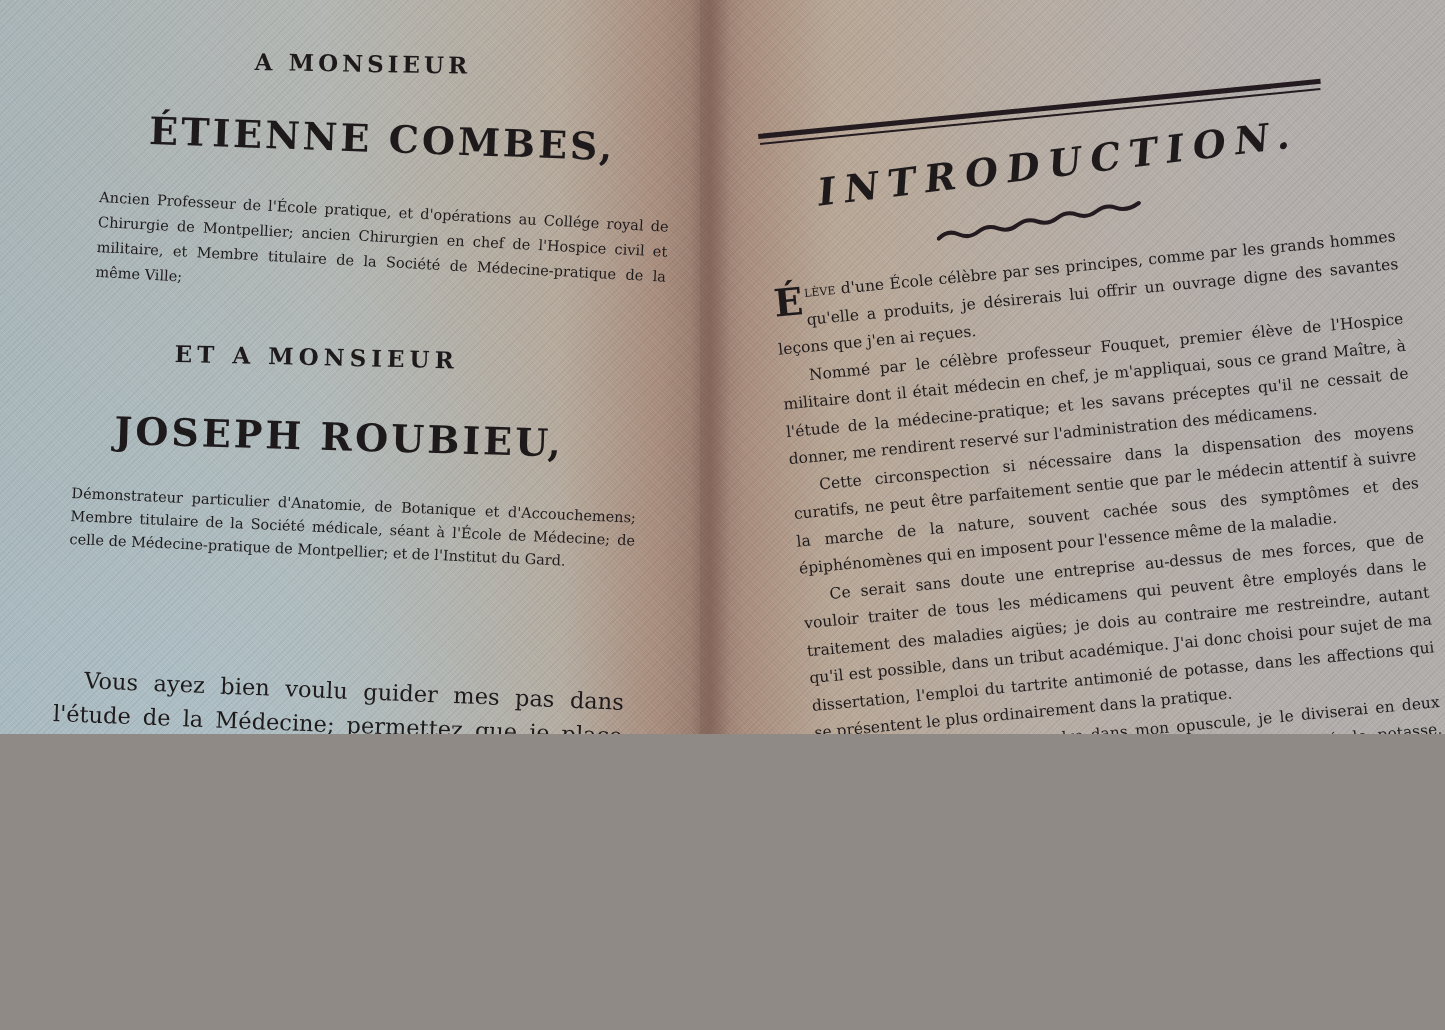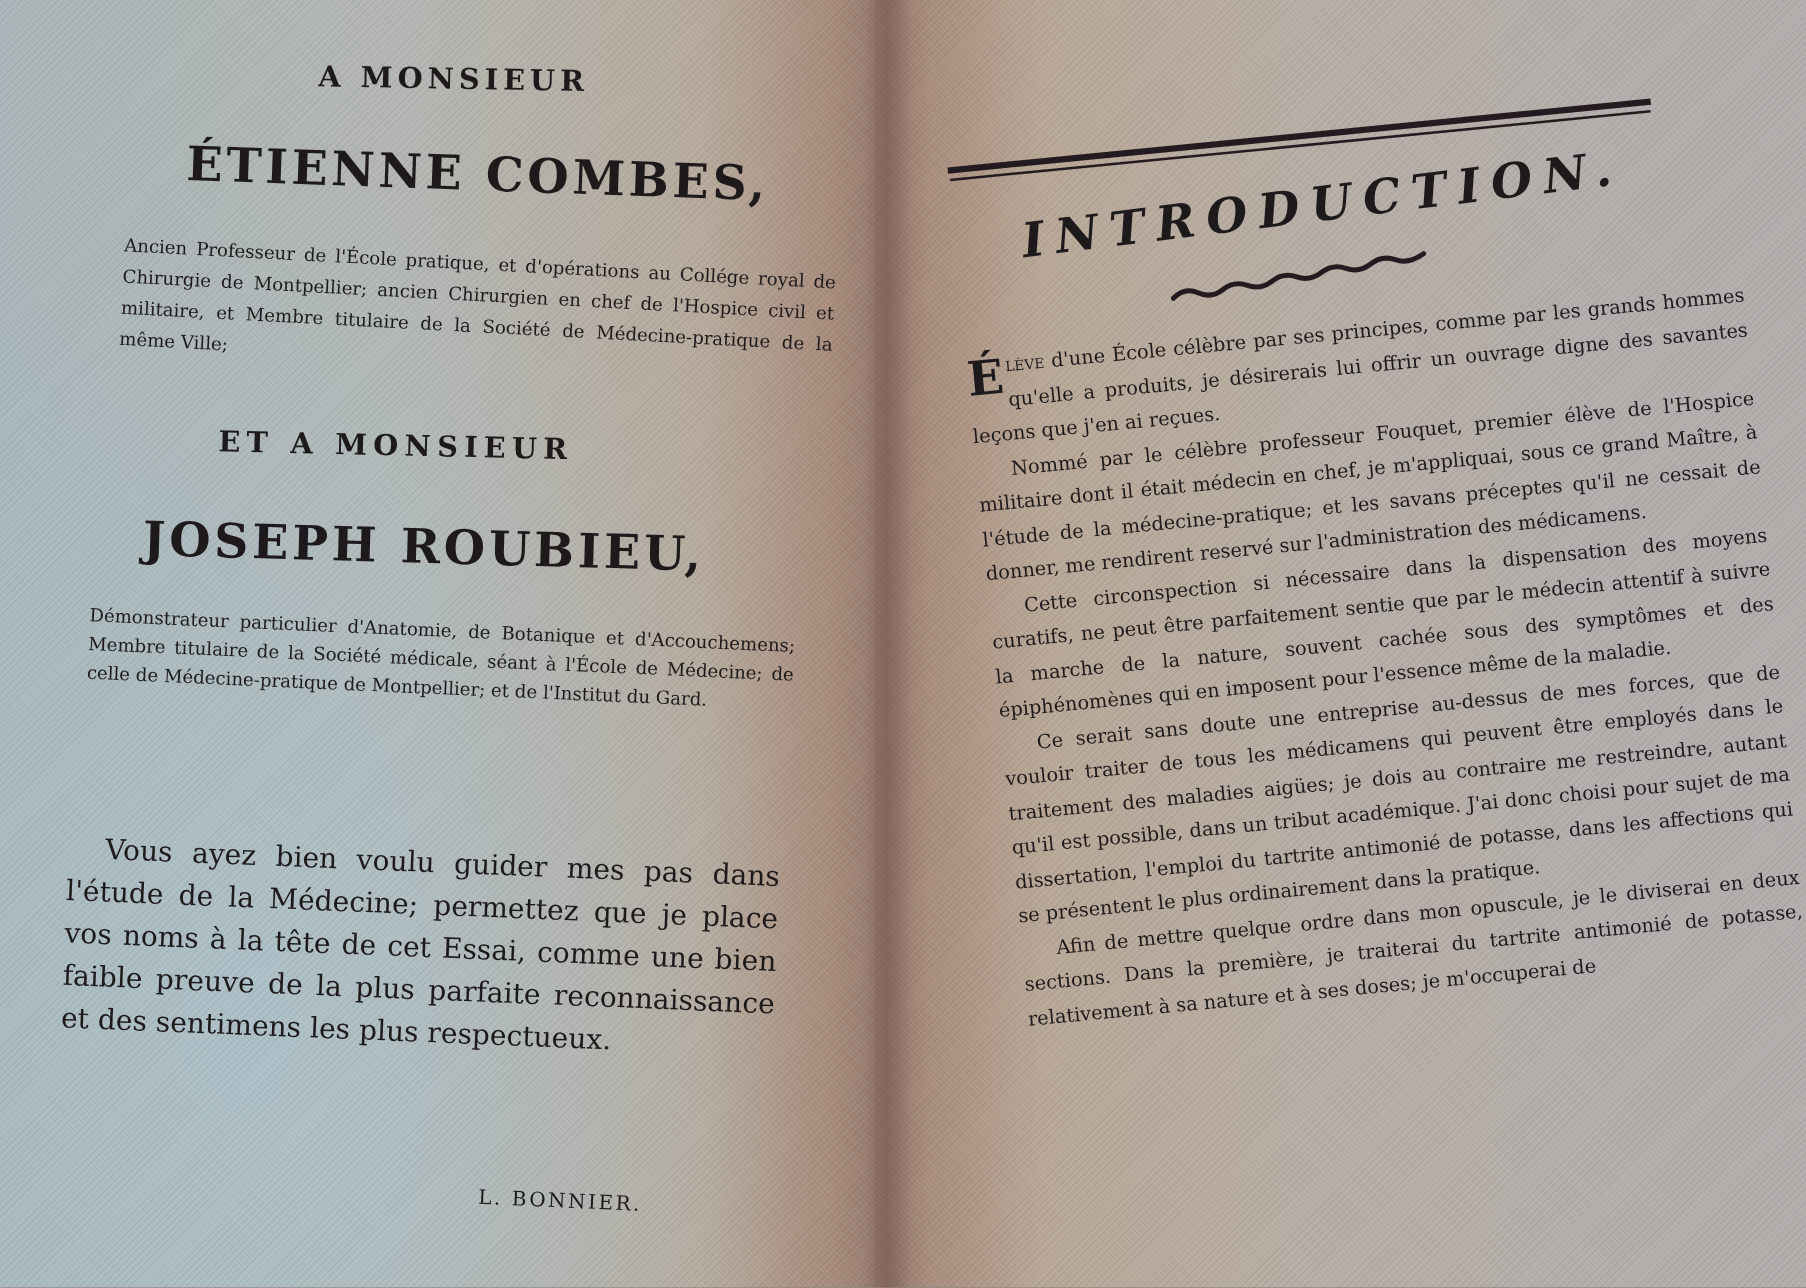--- a/index.html
+++ b/index.html
@@ -6,21 +6,21 @@
     margin: 0;
     padding: 0;
     width: 1445px;
     height: 1030px;
     overflow: hidden;
     background: #8f8a86;
   }
   .spread {
     position: relative;
     width: 1445px;
-    height: 1030px;
+    height: 734px;
     overflow: hidden;
     font-family: "DejaVu Serif", "Liberation Serif", serif;
     color: #1e1a1c;
   }
   .page-left {
     position: absolute;
     left: 0; top: 0;
     width: 720px; height: 1030px;
     background:
       radial-gradient(ellipse at 30% 80%, rgba(170,200,215,0.55), rgba(0,0,0,0) 60%),

